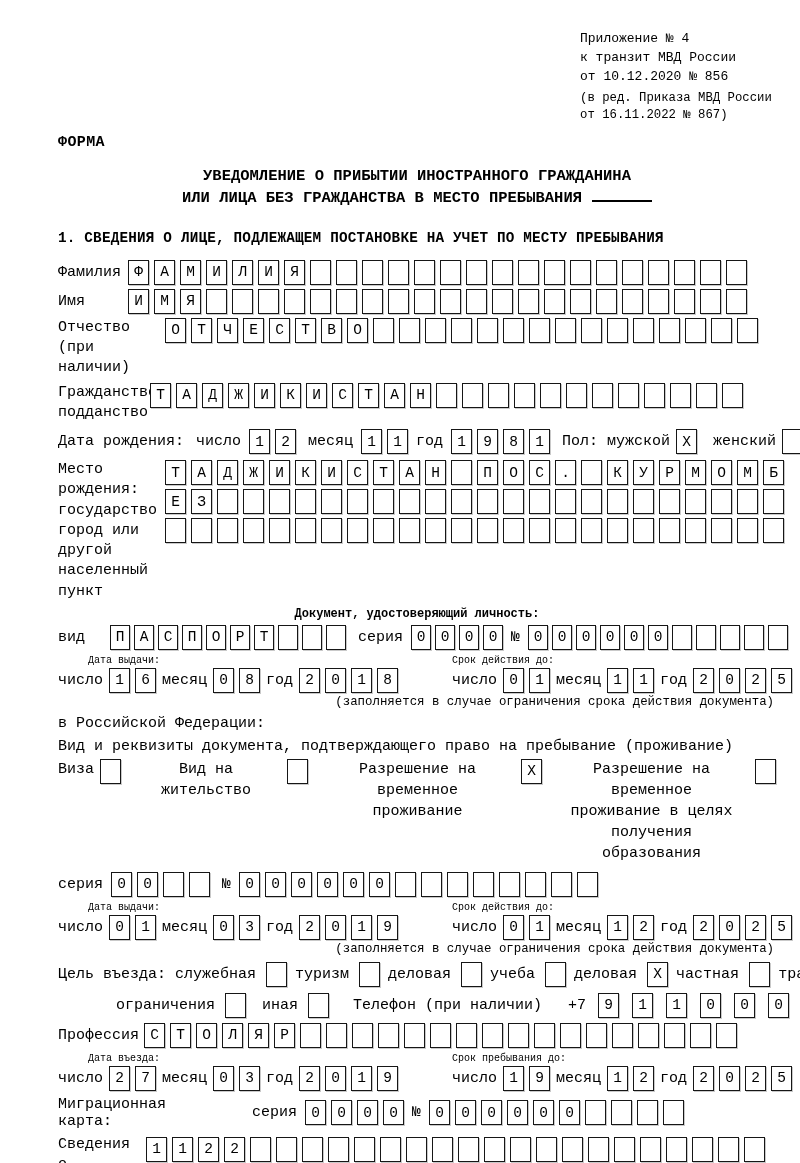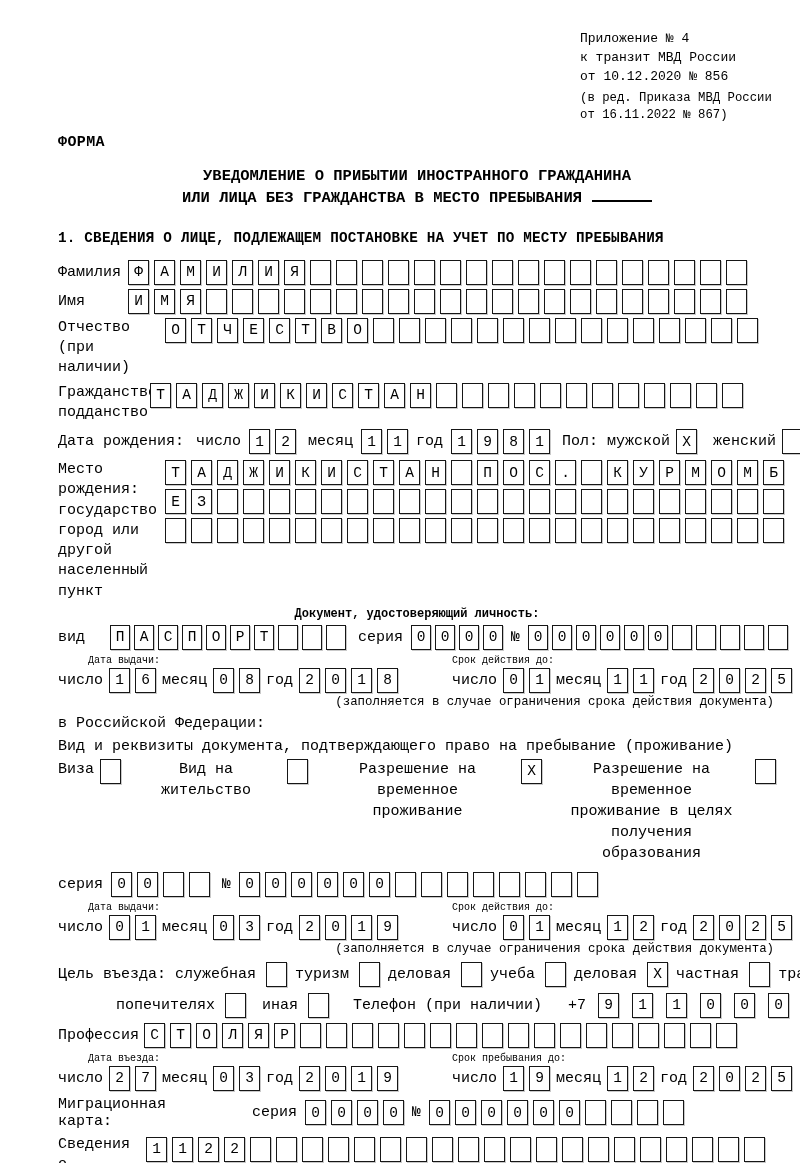--- a/index.html
+++ b/index.html
@@ -506,21 +506,21 @@
     <span class="cell cb"></span>
     <span class="lbl">деловая</span>
     <span class="cell cb">X</span>
     <span class="lbl">частная</span>
     <span class="cell cb"></span>
     <span class="lbl">транзит</span>
     <span class="cell cb"></span>
   </div>
 
   <div class="purpose indent115">
-    <span class="lbl">попечителях</span>
+    <span class="lbl">ограничения</span>
     <span class="cell cb"></span>
     <span class="lbl gap8">иная</span>
     <span class="cell cb"></span>
     <span class="lbl gap16">Телефон (при наличии)</span>
     <span class="lbl" style="margin-left:22px;">+7</span>
     <div class="cells gap8">
         <span class="cell">9</span>
         <span class="cell">1</span>
         <span class="cell">1</span>
         <span class="cell">0</span>

